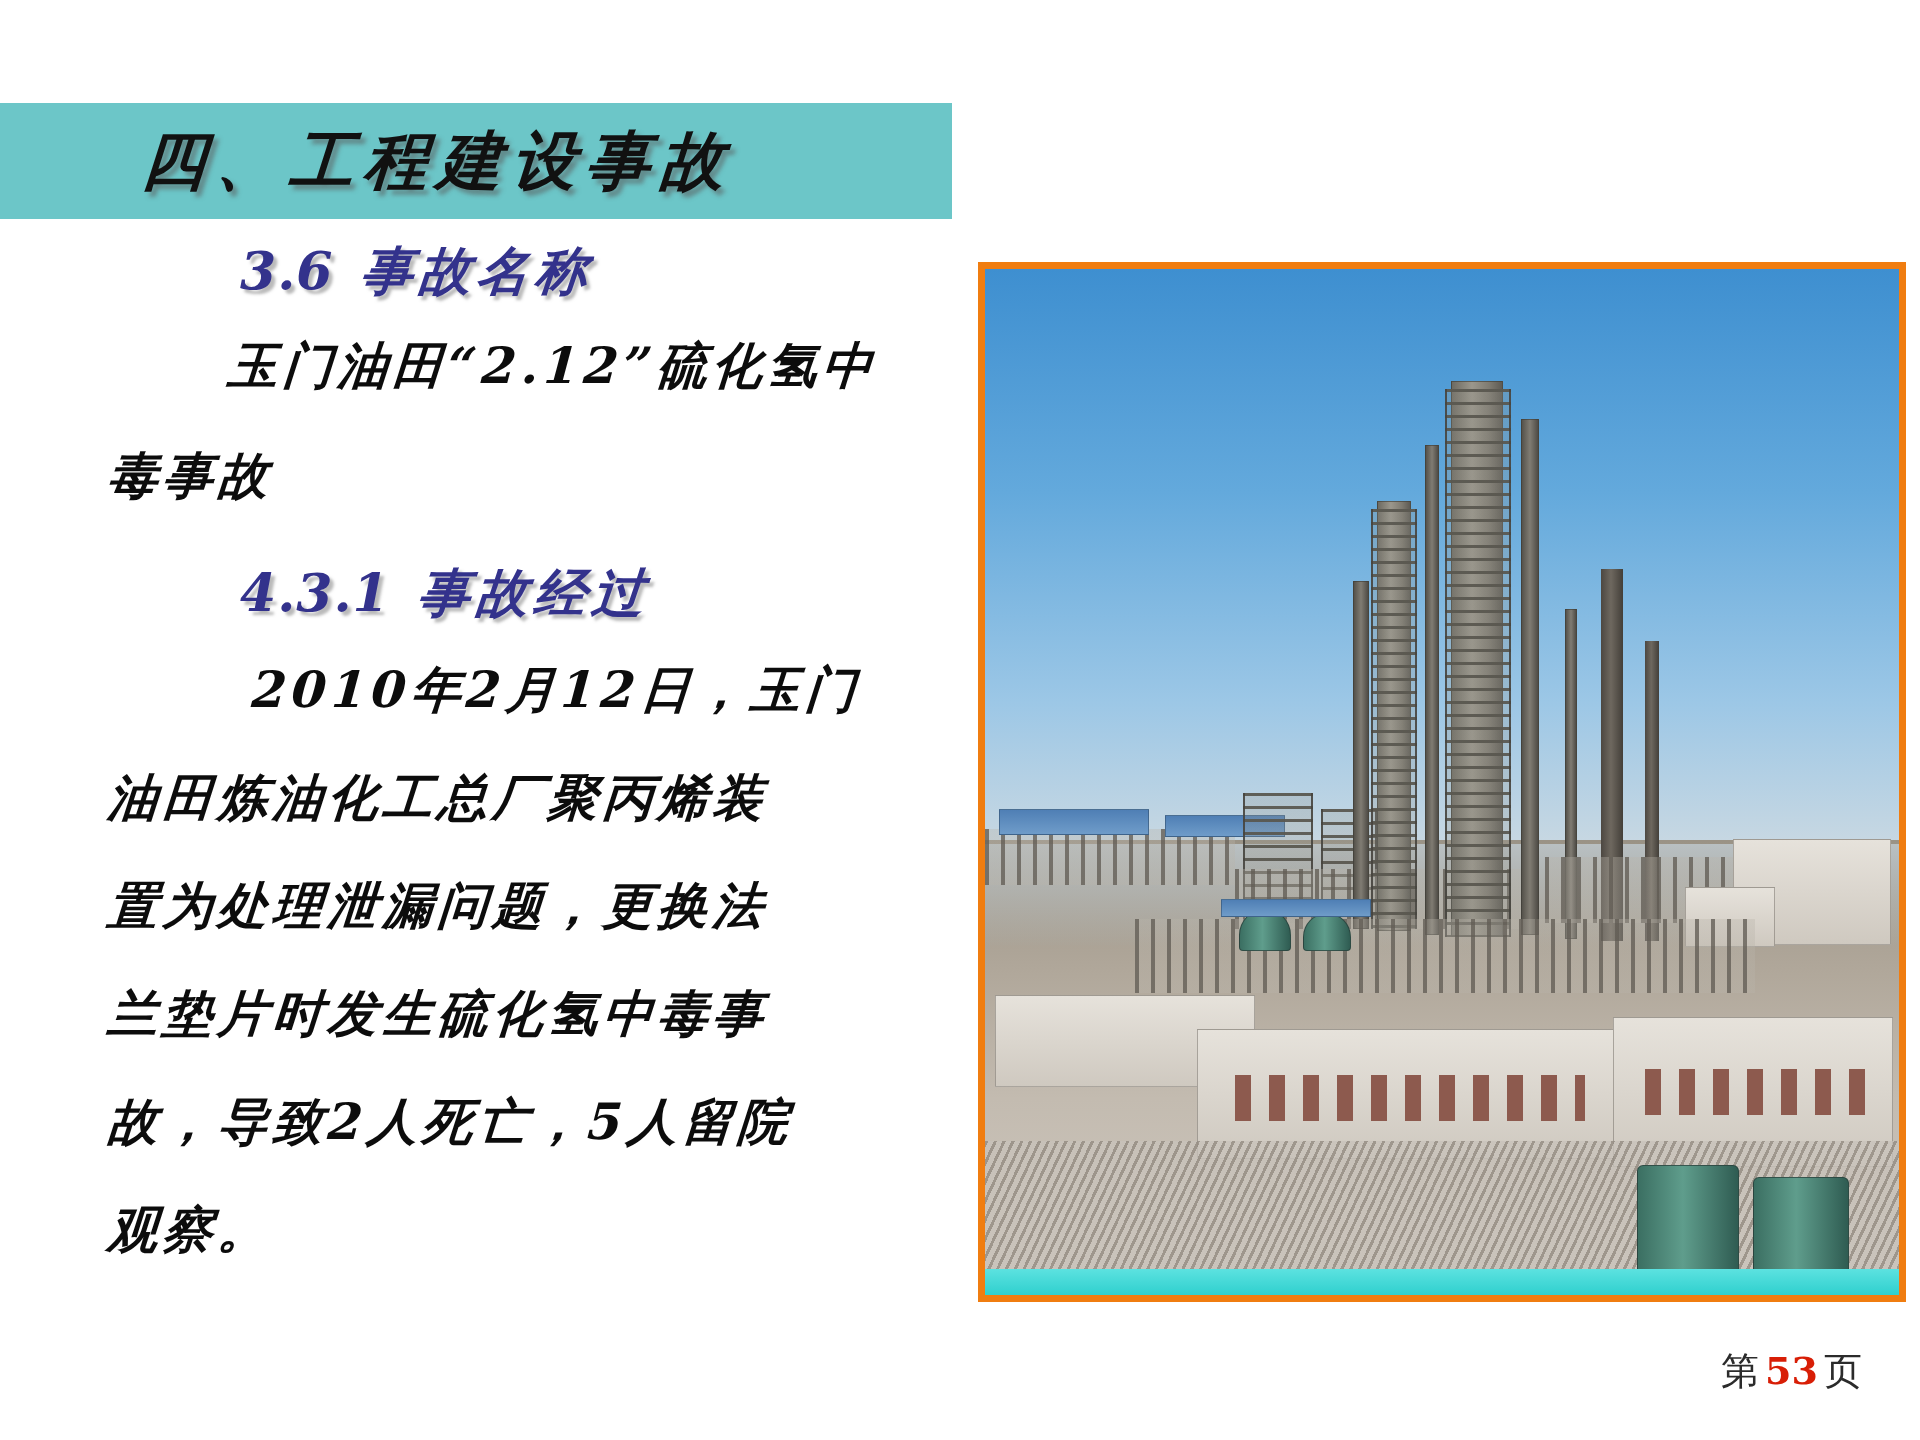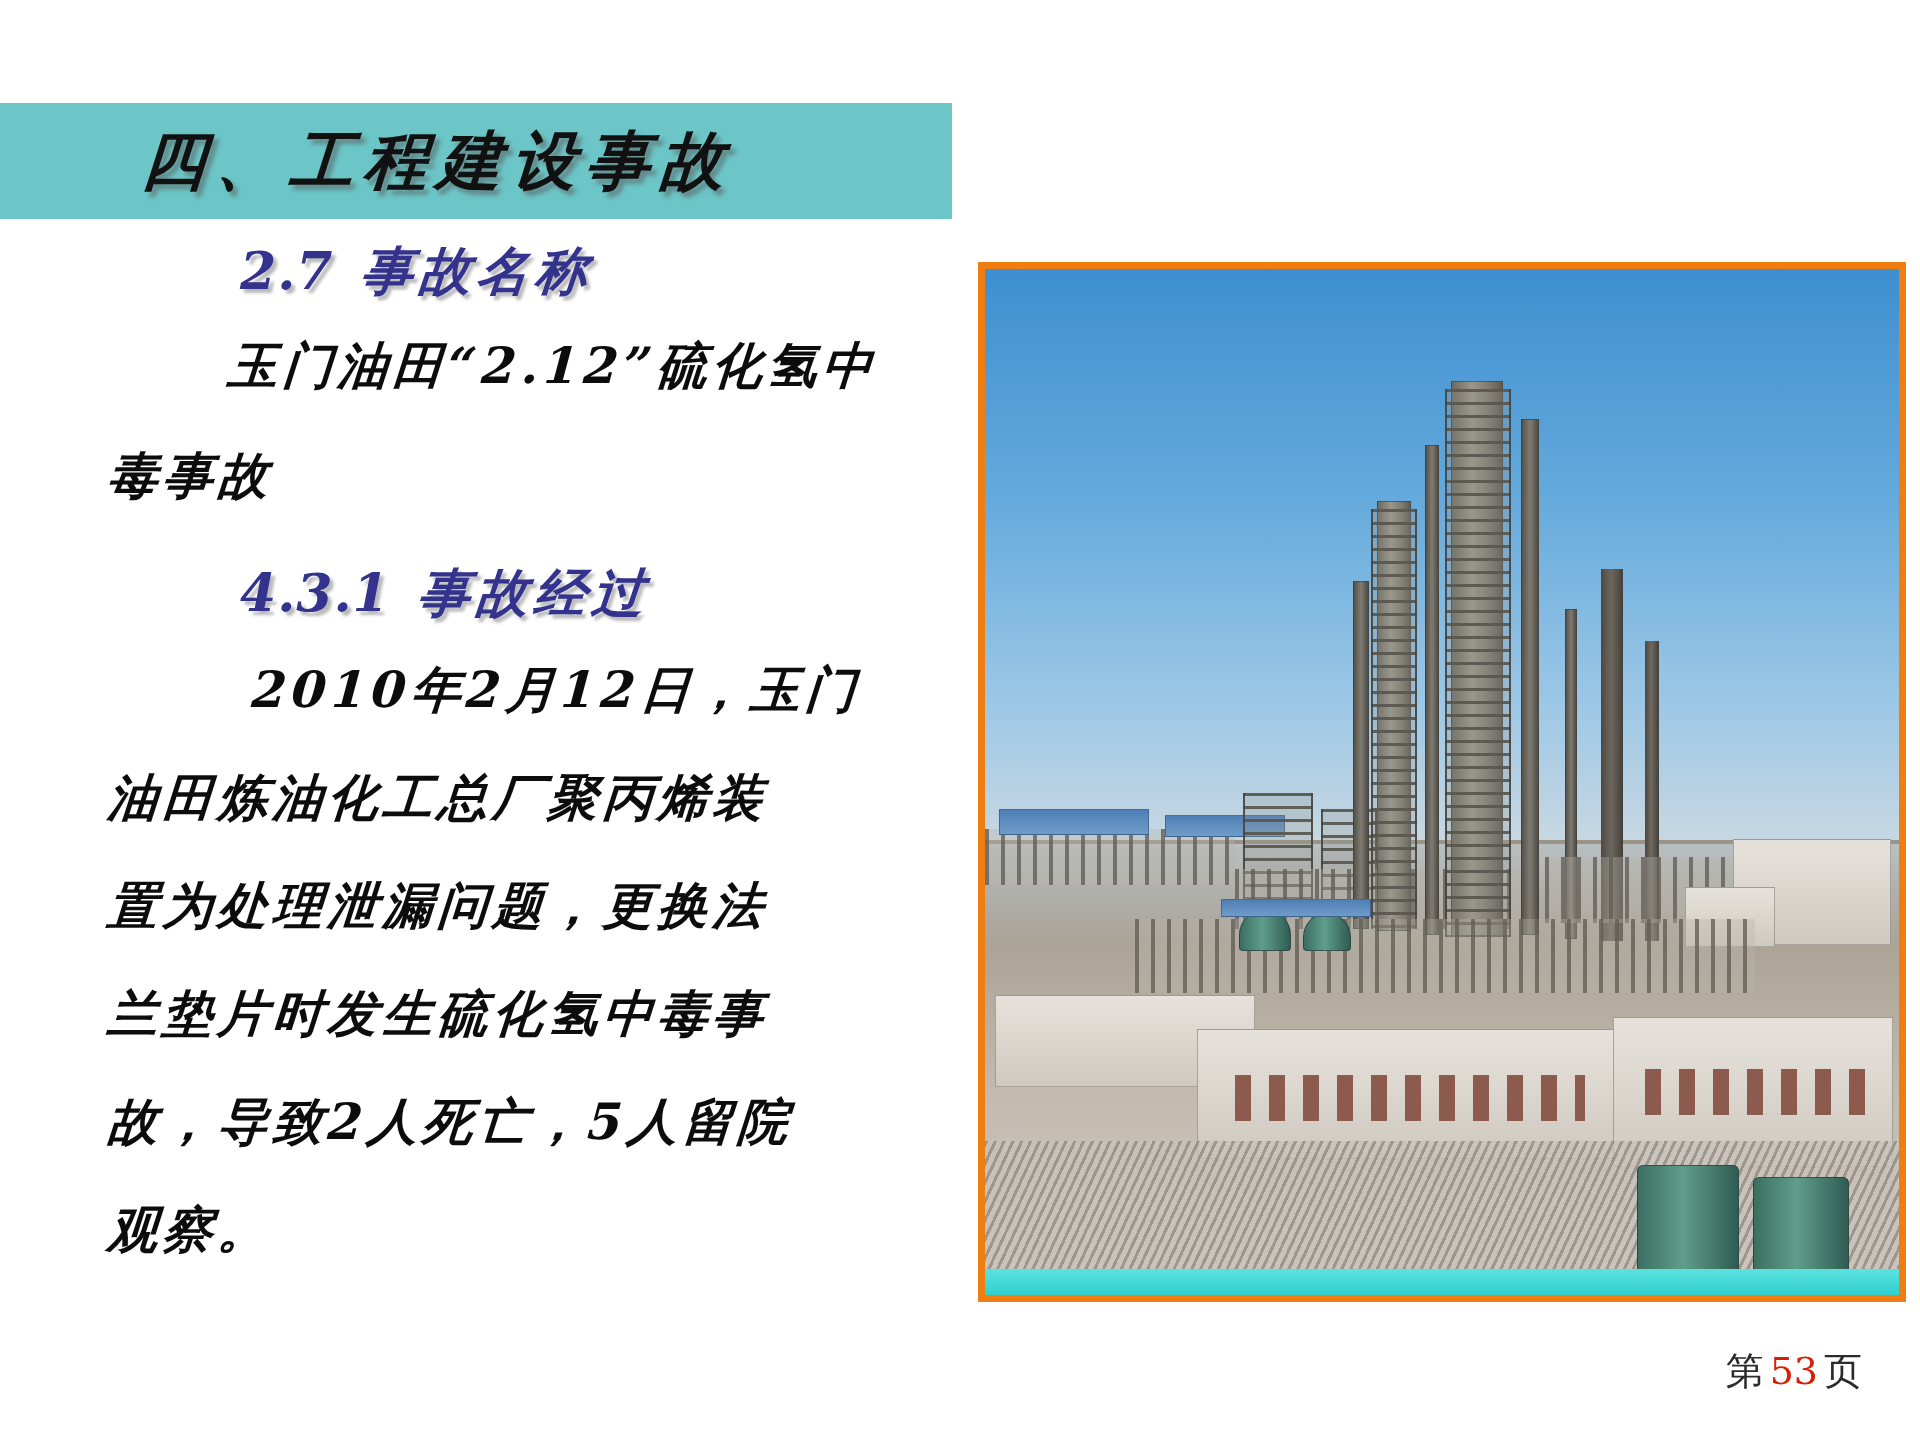--- a/index.html
+++ b/index.html
@@ -181,35 +181,35 @@
   
   .page-number {
     position:absolute;
     right:58px; bottom:46px;
     font-size:38px;
     line-height:46px;
     color:#2b2b2b;
     white-space:nowrap;
     font-family:"DejaVu Serif","Liberation Serif",serif;
   }
-  .page-number .pg { color:#D81E06; font-weight:400; margin:12px 6px; }
+  .page-number .pg { color:#D81E06; font-weight:700; margin:12px 6px; }
 </style>
 </head>
 <body>
 
 <div id="slide">
 
   <div class="title-band">
     <div class="title-text">四、工程建设事故</div>
   </div>
 
   <div class="left-col">
 
     <div class="heading h-43">
-      <span class="num">2.7</span><span class="cn">事故名称</span>
+      <span class="num">3.6</span><span class="cn">事故名称</span>
     </div>
 
     <div class="body-line bl0">玉门油田“2.12”硫化氢中</div>
     <div class="body-line bl1">毒事故</div>
 
     <div class="heading h-431">
       <span class="num">4.3.1</span><span class="cn">事故经过</span>
     </div>
 
     <div class="body-line bl2">2010年2月12日，玉门</div>

